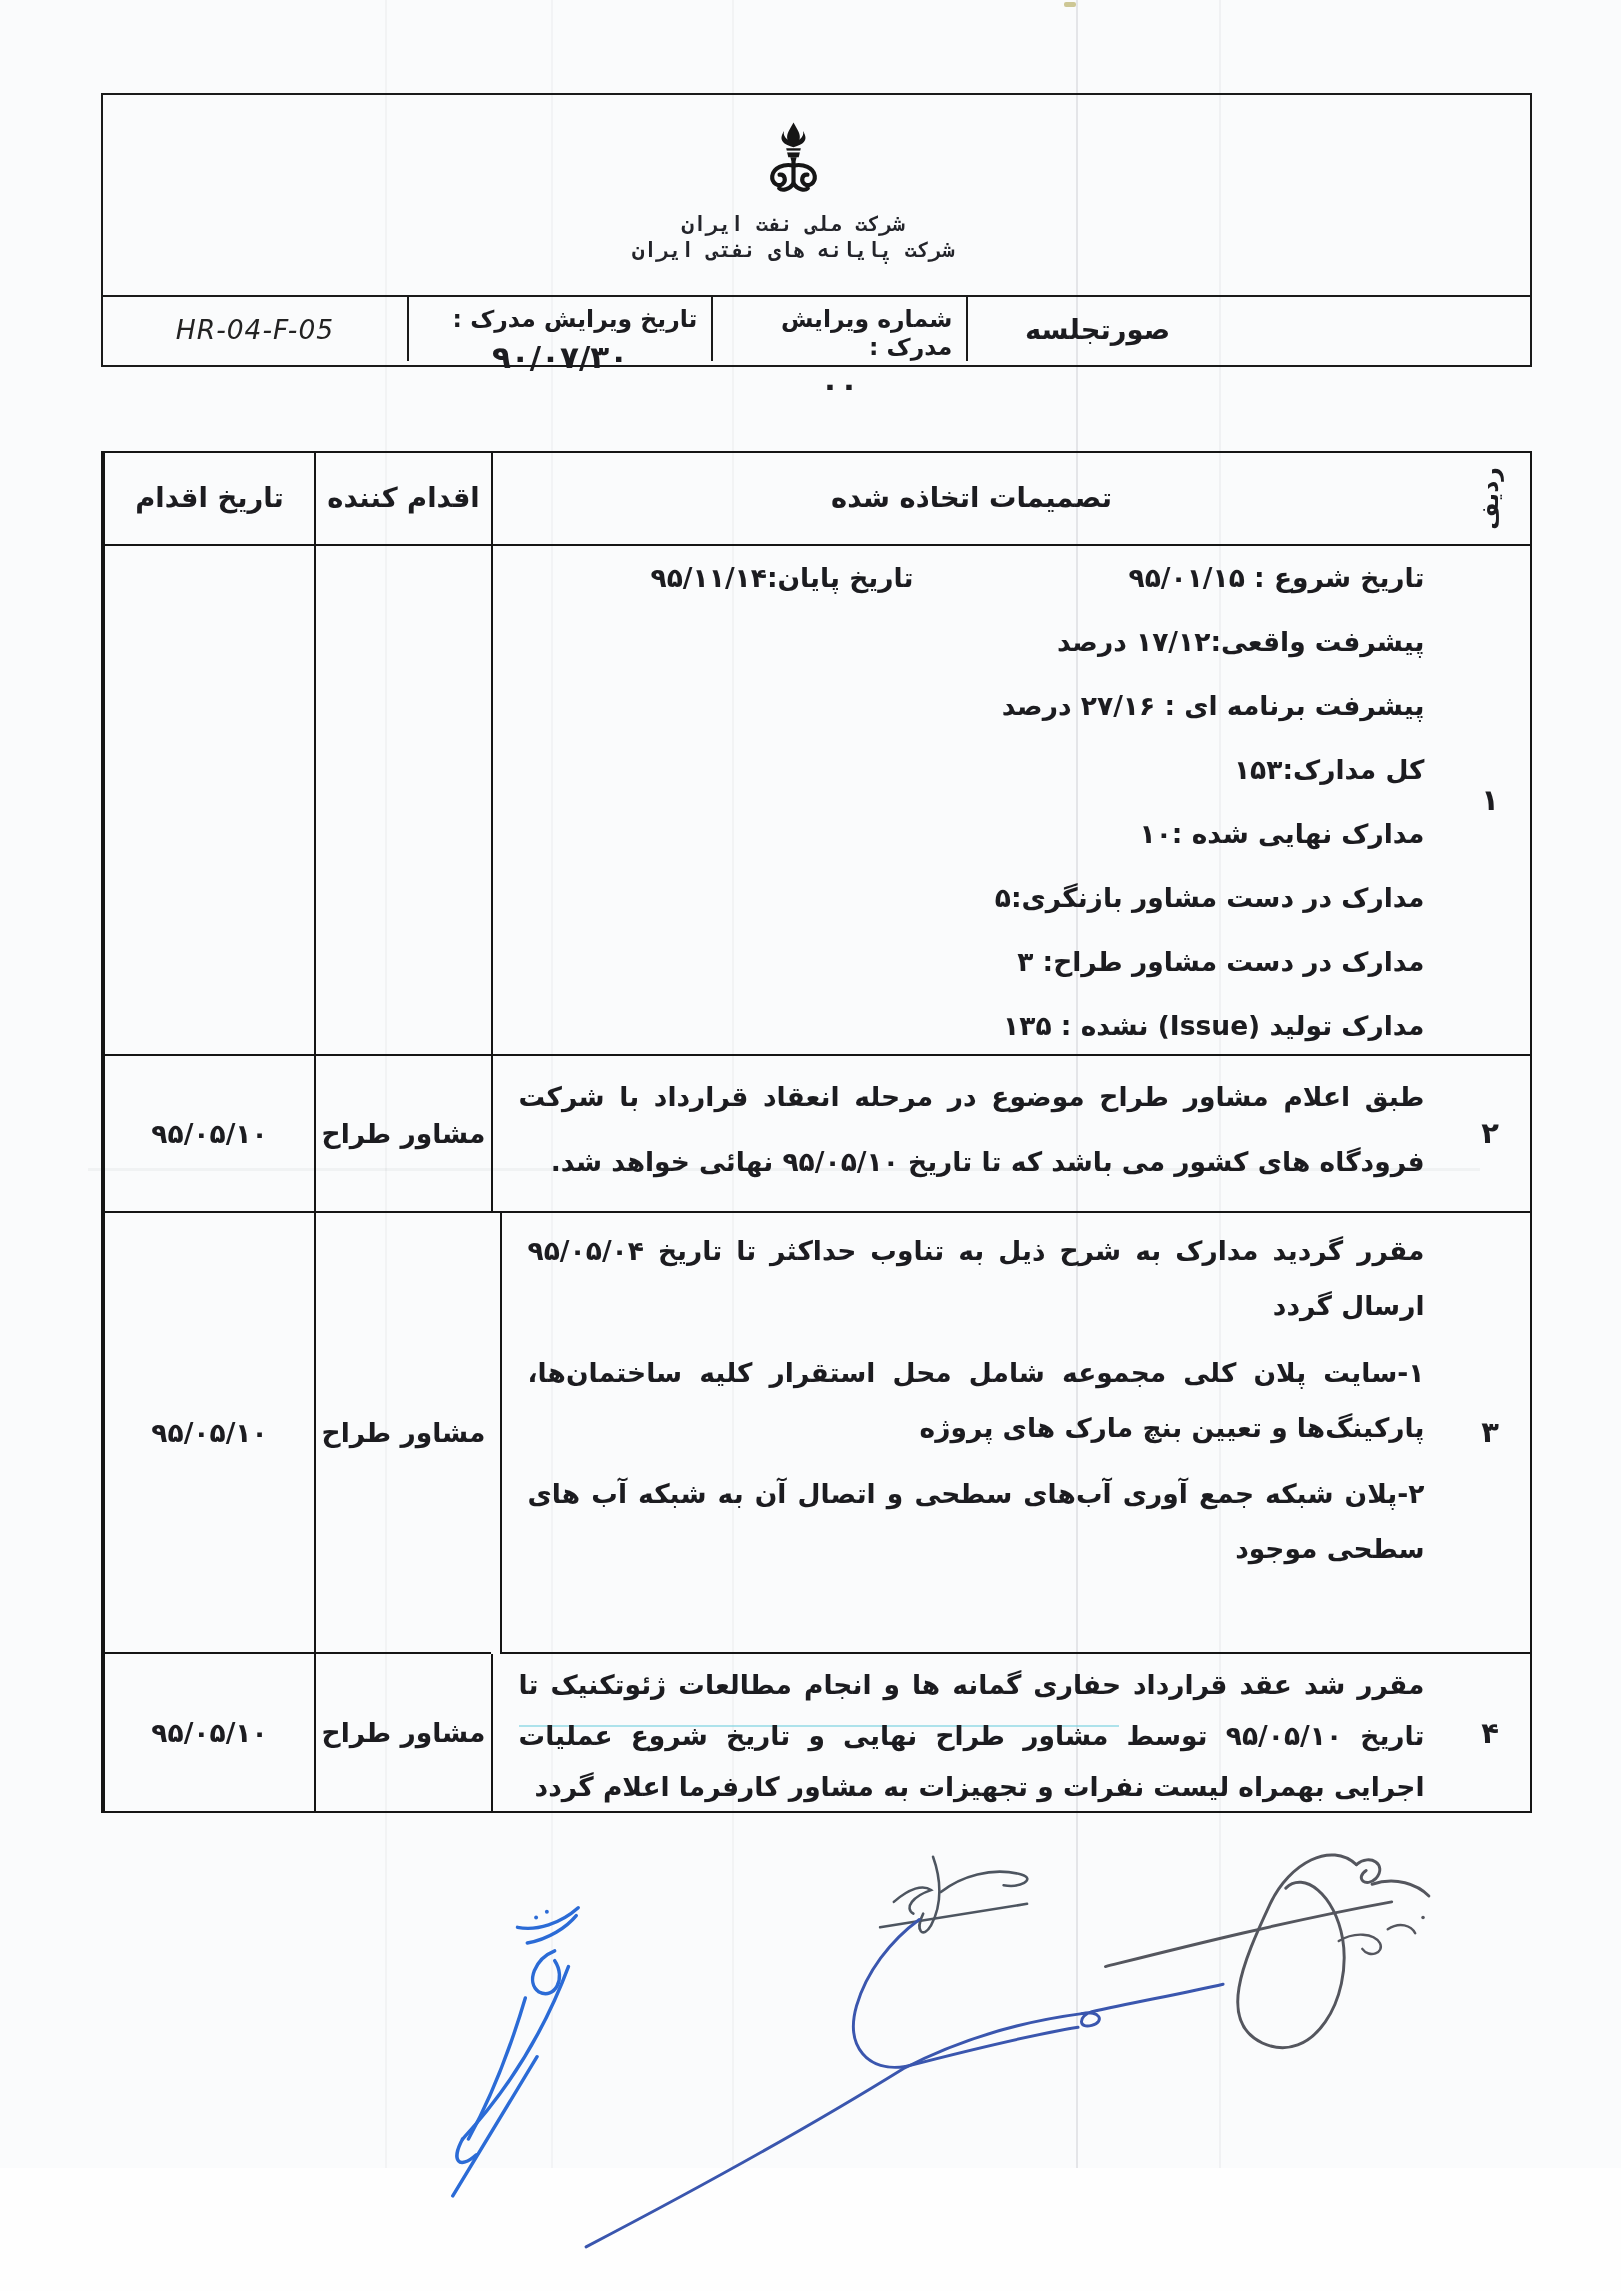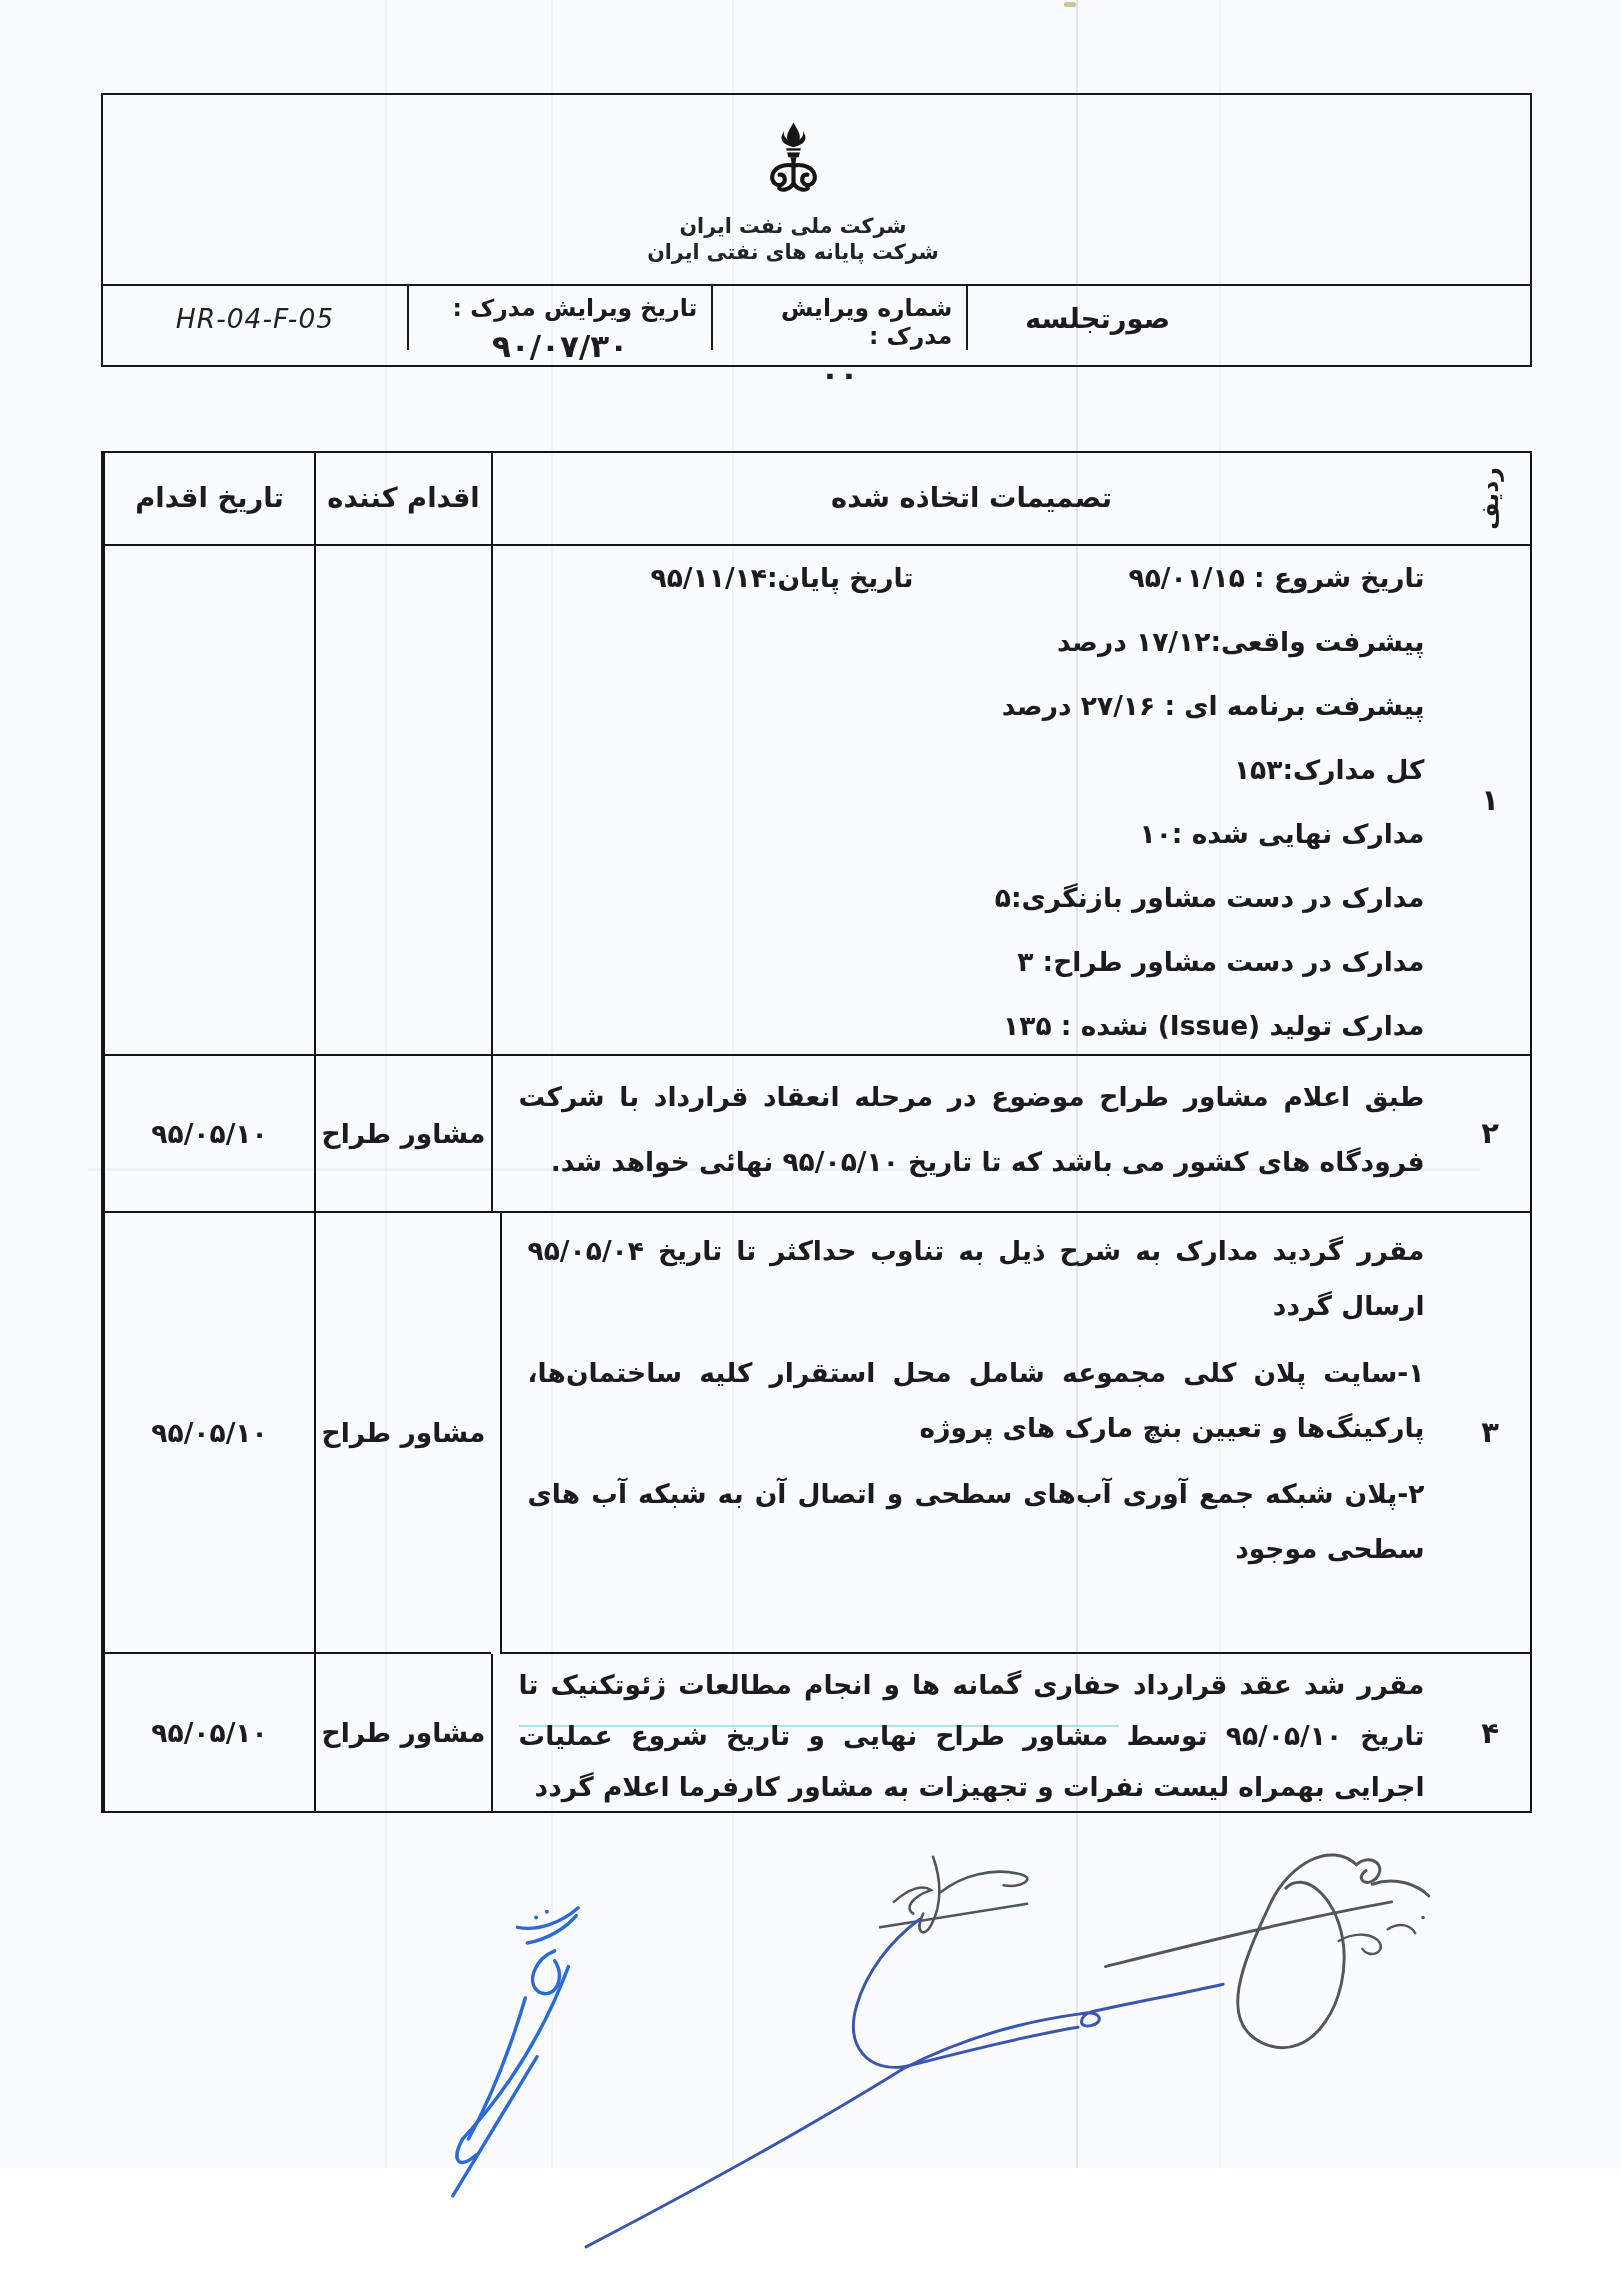--- a/index.html
+++ b/index.html
@@ -22,26 +22,27 @@
 
   
   .header-box{
     position:absolute;left:101px;top:93px;width:1431px;height:274px;
     border:2px solid #1a1a1a;box-sizing:border-box;background:transparent;
   }
   .logo-area{
     position:absolute;left:0;top:0;width:100%;height:182px;
     display:flex;flex-direction:column;align-items:center;
     transform:translateX(-23.5px);
+    font-family:Liberation Mono, monospace;
   }
   .logo-area svg{margin-top:25.5px;height:92px;}
   .company{direction:rtl;font-weight:bold;font-size:20.6px;line-height:26.5px;color:#23242a;}
 
   .fields-row{
-    position:absolute;left:0;bottom:15px;width:100%;height:66px;
+    position:absolute;left:0;bottom:4px;width:100%;height:66px;
     border-top:2px solid #1a1a1a;box-sizing:border-box;
     display:flex;direction:ltr;align-items:center;
   }
   .fcell{box-sizing:border-box;height:100%;}
   .fcell.bdr{border-right:2px solid #1a1a1a;}
   .f-code{width:306px;display:flex;align-items:center;justify-content:center;
     direction:ltr;font-style:italic;font-size:26.5px;letter-spacing:1px;color:#222;}
   .f-date{width:304px;}
   .f-num{width:255px;}
   .f-label{direction:rtl;text-align:right;font-weight:bold;font-size:23.5px;padding:7.8px 13.7px 0 0;}

